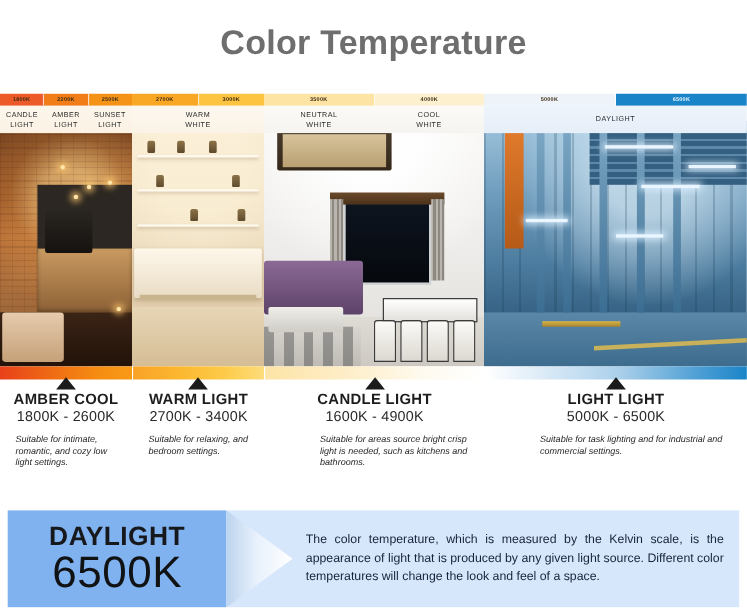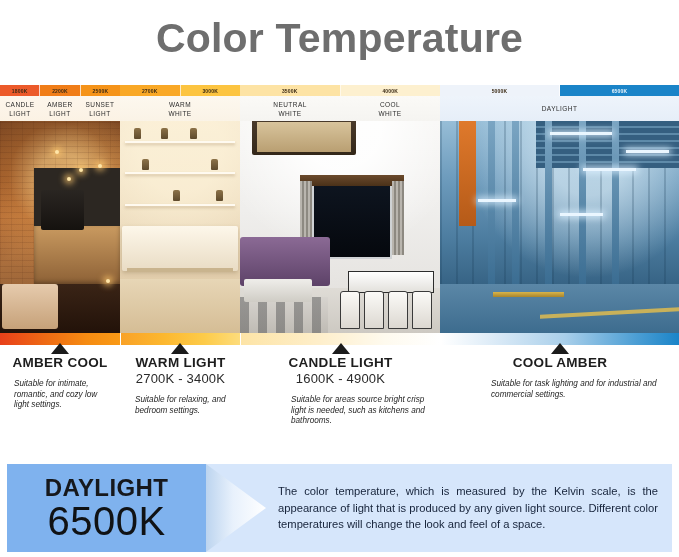--- a/index.html
+++ b/index.html
@@ -5,21 +5,21 @@
   html,body{margin:0;padding:0;}
   body{
     width:679px;height:557px;background:#ffffff;
     font-family:"Liberation Sans", sans-serif;
     overflow:hidden;position:relative;
   }
 
   
   .title-bar{height:85px;display:flex;align-items:center;justify-content:center;}
   .title{
-    font-size:41px;font-weight:bold;color:#6e6e6e;
+    font-size:31px;font-weight:bold;color:#6e6e6e;
     letter-spacing:.2px;padding-bottom:28px;margin-top:20px;
   }
 
   
   .board{position:relative;width:679px;height:248px;}
   .panel{position:absolute;top:0;height:248px;overflow:hidden;}
   .p1{left:0;width:120px;}
   .p2{left:120px;width:120px;}
   .p3{left:240px;width:200px;}
   .p4{left:440px;width:239px;}
@@ -413,34 +413,36 @@
   <div class="seg s4"></div>
   <div class="marker" style="left:51px"></div>
   <div class="marker" style="left:171px"></div>
   <div class="marker" style="left:332px"></div>
   <div class="marker" style="left:551px"></div>
 </div>
 
 <div class="labels">
   <div class="lab l1">
     <h3>AMBER COOL</h3>
+    <p class="kel">1800K - 2600K</p>
     <p class="desc">Suitable for intimate, romantic, and cozy low light settings.</p>
   </div>
   <div class="lab l2">
     <h3>WARM LIGHT</h3>
     <p class="kel">2700K - 3400K</p>
     <p class="desc">Suitable for relaxing, and bedroom settings.</p>
   </div>
   <div class="lab l3">
     <h3>CANDLE LIGHT</h3>
     <p class="kel">1600K - 4900K</p>
     <p class="desc">Suitable for areas source bright crisp light is needed, such as kitchens and bathrooms.</p>
   </div>
   <div class="lab l4">
-    <h3>COOL AMBER</h3>
+    <h3>LIGHT LIGHT</h3>
+    <p class="kel">5000K - 6500K</p>
     <p class="desc">Suitable for task lighting and for industrial and commercial settings.</p>
   </div>
 </div>
 
 <div class="footer">
   <div class="footer-left">
     <div class="d-word">DAYLIGHT</div>
     <div class="d-num">6500K</div>
   </div>
   <div class="footer-right">

